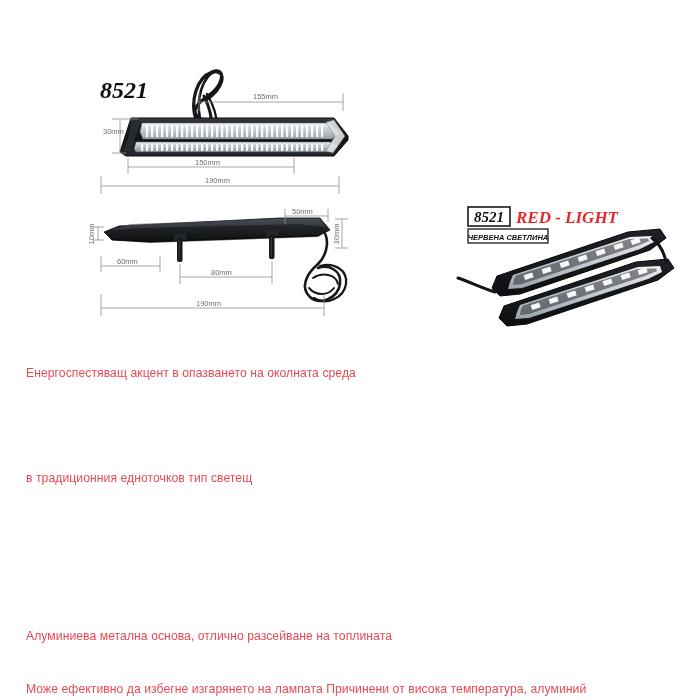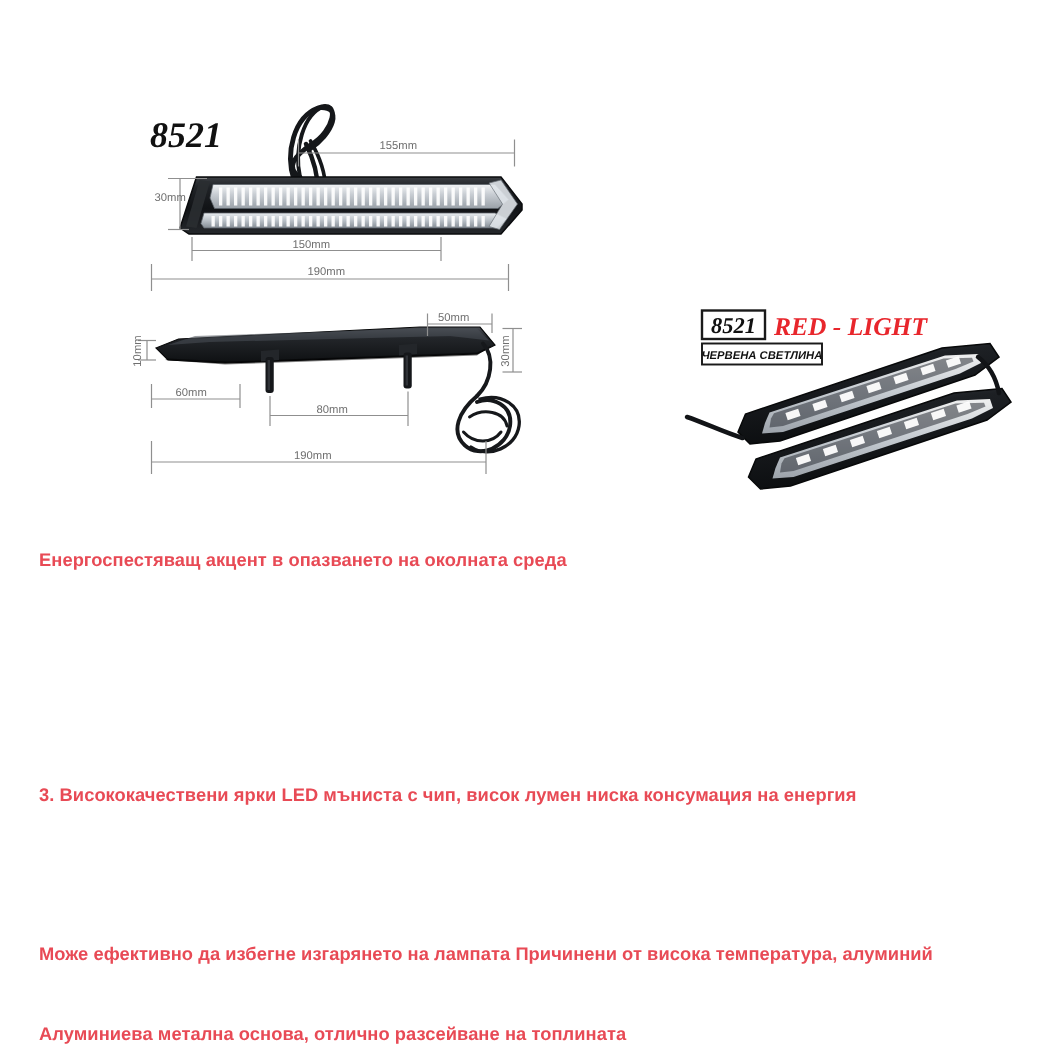--- a/index.html
+++ b/index.html
@@ -35,21 +35,21 @@
     line-height: 17.5px;
     white-space: pre;
     letter-spacing: 0.05px;
   }
 
   #features-block { left: 26px; top: 330px; }
   #features-block .gap { height: 17px; }
 
   #bottom-block { left: 26px; top: 593px; }
 
-  .line { display: block; font-weight: bold; }
+  .line { display: block; }
 </style>
 </head>
 <body>
 
 <div id="diagram-area">
 
   <svg class="diag-svg" width="700" height="320" viewBox="0 0 700 320">
     <defs>
 
       <linearGradient id="housingGrad" x1="0" y1="0" x2="0" y2="1">
@@ -332,26 +332,26 @@
       </g>
 
       <path d="M666 246 C 664 236, 660 228, 652 222" stroke="#121417" stroke-width="3" fill="none" stroke-linecap="round"></path>
     </g>
   </svg>
 </div>
 
 <div class="spec-text" id="features-block">
   <span class="line">Енергоспестяващ акцент в опазването на околната среда</span>
   <div class="gap"></div>
+  <span class="line">в традиционния едноточков тип светещ</span>
   <div class="gap"></div>
-  <span class="line">3. Висококачествени ярки LED мъниста с чип, висок лумен ниска консумация на енергия</span>
   
   
   
   
 </div>
 
 <div class="spec-text" id="bottom-block">
+  <span class="line">Алуминиева метална основа, отлично разсейване на топлината</span>
   <span class="line">Може ефективно да избегне изгарянето на лампата Причинени от висока температура, алуминий</span>
-  <span class="line">Алуминиева метална основа, отлично разсейване на топлината</span>
   
   
 </div>
 
 </body></html>

